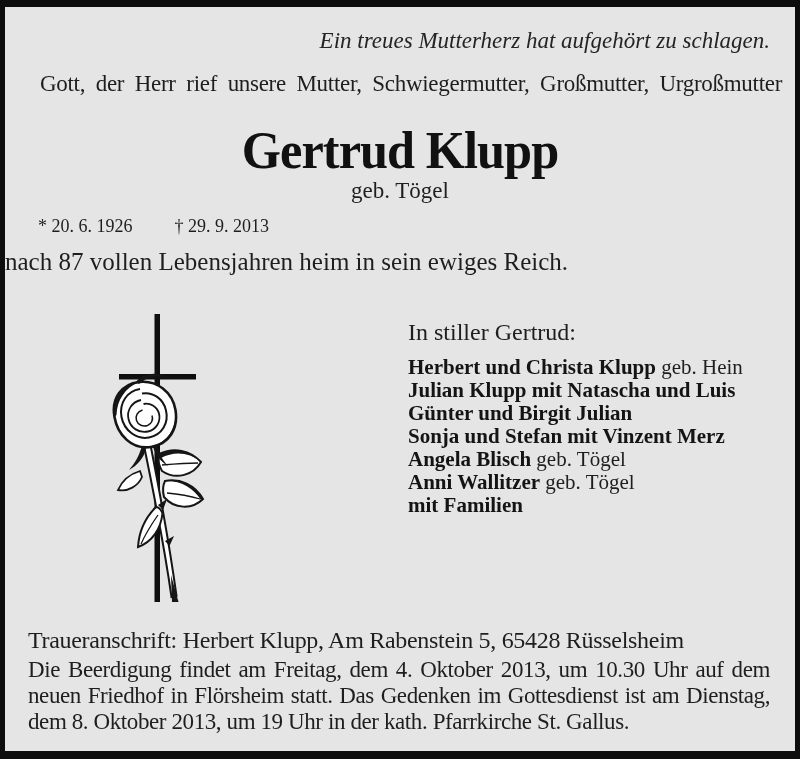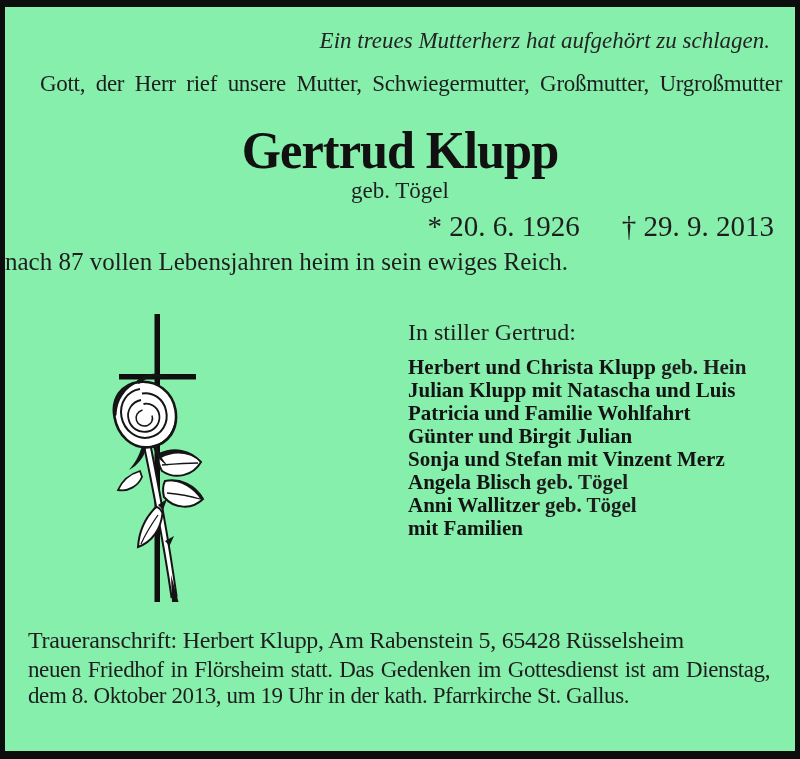--- a/index.html
+++ b/index.html
@@ -2,21 +2,21 @@
 <html><head>
 <meta charset="utf-8">
 <style>
   html, body { margin: 0; padding: 0; background: #ffffff; }
   * { box-sizing: border-box; }
 
   .card {
     position: relative;
     width: 800px;
     height: 759px;
-    background: #86efac;
+    background: #e5e5e5;
     border-style: solid;
     border-color: #0d0d0d;
     border-width: 7px 5px 8px 5px;
     overflow: hidden;
     font-family: "Liberation Serif", "DejaVu Serif", serif;
     color: #1e1e1e;
   }
 
   .abs { position: absolute; }
 
@@ -55,23 +55,24 @@
 
   .maiden {
     top: 172px; left: 0; width: 790px;
     text-align: center;
     font-size: 23px;
     line-height: 23px;
   }
 
   .dates {
     top: 207px; left: 0; width: 790px;
-    text-align: right;
-    font-size: 29px;
+    text-align: left;
+    font-size: 18px;
     line-height: 25px;
+    padding-left: 12px;
   }
   .dates .date-part { display: inline-block; padding: 0 21px; }
 
   .life-summary {
     top: 242px; left: 0; width: 658px;
     text-align: left;
     font-size: 25px;
     line-height: 25px;
   }
 
@@ -86,21 +87,21 @@
     line-height: 24px;
   }
 
   .mourners {
     top: 349px; left: 403px;
     font-size: 21px;
     line-height: 23px;
   }
   .mourner-row { white-space: nowrap; }
   .mourner-row .m-bold { font-weight: 700; color: #141414; }
-  .mourner-row .m-reg { font-weight: 700; color: #1e1e1e; text-align: center; }
+  .mourner-row .m-reg { font-weight: 400; color: #1e1e1e; text-align: center; }
 
   .address {
     top: 613px; left: 23px; width: 742px;
     font-size: 24px;
     line-height: 24px;
     letter-spacing: -0.3px;
     white-space: nowrap;
     margin-top: 8px;
   }
 
@@ -174,28 +175,28 @@
         <path class="ln" stroke-width="1.5" d="M30.5 97 C 25.5 98.5 23 103 24.5 107.5 C 26 112 31 114 35.5 112.5 C 39.5 111 41.5 106.5 40 102.5"></path>
       </g>
     </svg>
   </div>
 
   <div class="abs mourning-header">In stiller Gertrud:</div>
 
   <div class="abs mourners">
     <div class="mourner-row"><span class="m-bold">Herbert und Christa Klupp</span><span class="m-reg"> geb. Hein</span></div>
     <div class="mourner-row"><span class="m-bold">Julian Klupp mit Natascha und Luis</span><span class="m-reg"></span></div>
-    <div class="mourner-row"><span class="m-bold">Patricia und Familie Wohlfahrt</span><span class="m-reg"></span></div>
     <div class="mourner-row"><span class="m-bold">Günter und Birgit Julian</span><span class="m-reg"></span></div>
     <div class="mourner-row"><span class="m-bold">Sonja und Stefan mit Vinzent Merz</span><span class="m-reg"></span></div>
     <div class="mourner-row"><span class="m-bold">Angela Blisch</span><span class="m-reg"> geb. Tögel</span></div>
     <div class="mourner-row"><span class="m-bold">Anni Wallitzer</span><span class="m-reg"> geb. Tögel</span></div>
     <div class="mourner-row"><span class="m-bold">mit Familien</span><span class="m-reg"></span></div>
   </div>
 
   <div class="abs address">Traueranschrift: Herbert Klupp, Am Rabenstein 5, 65428 Rüsselsheim</div>
 
   <div class="abs funeral">
+    <div class="jline">Die Beerdigung findet am Freitag, dem 4. Oktober 2013, um 10.30 Uhr auf dem</div>
     <div class="jline">neuen Friedhof in Flörsheim statt. Das Gedenken im Gottesdienst ist am Dienstag,</div>
     <div>dem 8. Oktober 2013, um 19 Uhr in der kath. Pfarrkirche St. Gallus.</div>
   </div>
 
 </div>
 
 </body></html>

